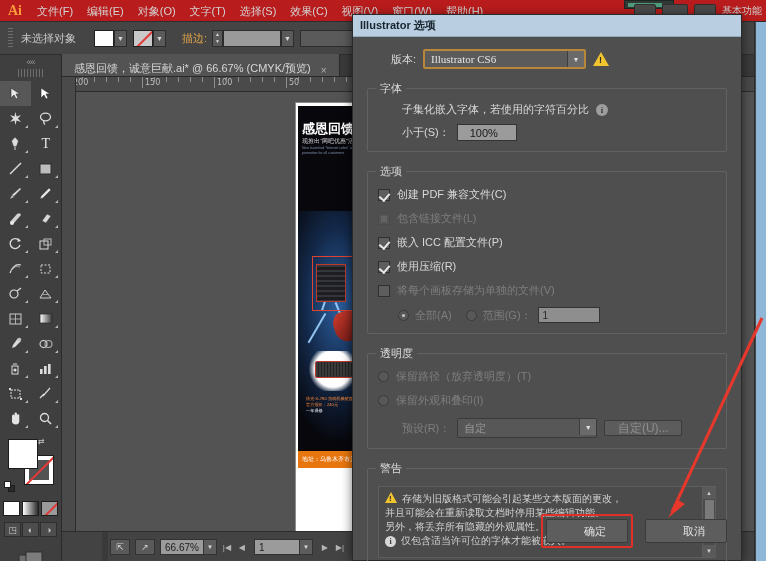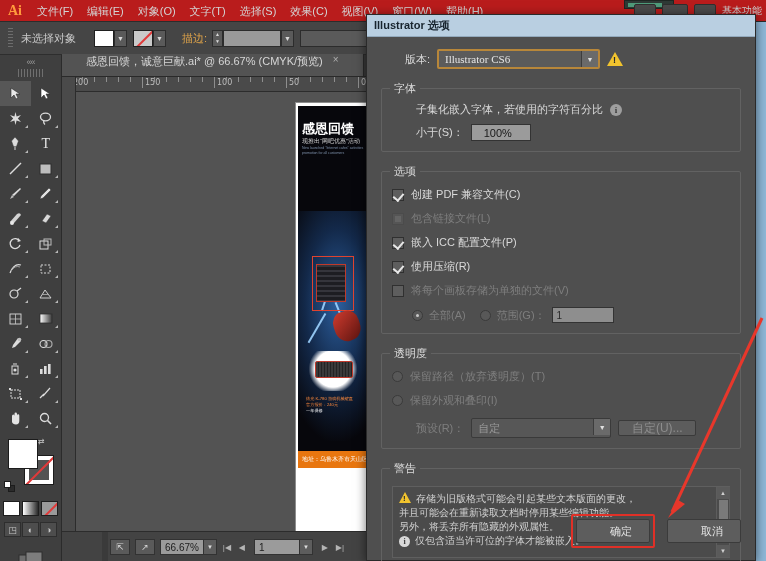--- a/index.html
+++ b/index.html
@@ -80,21 +80,21 @@
   }
 
   
   .tabbar {
     position: absolute; left: 62px; top: 55px; width: 704px; height: 22px;
     background: #3a3a3a; border-bottom: 1px solid #2a2a2a;
     display: flex; align-items: flex-end;
   }
   .doc-tab {
     height: 22px; background: #535353; border-right: 1px solid #2a2a2a;
-    display: flex; align-items: flex-start; padding: 0 24px; gap: 10px;
+    display: flex; align-items: flex-end; padding: 0 12px; gap: 10px;
   }
   .doc-tab .t { color: #d6d6d6; font-size: 11px; white-space: nowrap; }
   .doc-tab .x { color: #b0b0b0; font-size: 10px; }
 
   
   .toolbar {
     position: absolute; left: 0; top: 55px; width: 62px; height: 506px;
     background: #3f3f3f; border-right: 1px solid #2b2b2b;
   }
   .tb-grip {
@@ -301,21 +301,21 @@
     position: absolute; left: 754px; top: 22px; width: 12px; height: 539px;
     background: #4a4a4a; border-left: 1px solid #2c2c2c;
   }
   .blue-edge {
     position: absolute; left: 756px; top: 22px; width: 10px; height: 539px;
     background: #8fb8d8;
   }
 
   
   .dialog {
-    position: absolute; left: 366px; top: 14px; width: 390px; height: 547px;
+    position: absolute; left: 352px; top: 14px; width: 390px; height: 547px;
     background: #4f4f4f; border: 1px solid #2a2a2a;
     box-shadow: 0 2px 10px rgba(0,0,0,.55);
   }
   .dlg-title {
     height: 22px; background: #b9cfe1; border-bottom: 1px solid #93aabd;
     display: flex; align-items: center; padding-left: 7px;
   }
   .dlg-title span { color: #17242e; font-size: 11px; font-weight: bold; }
   .dlg-body { padding: 12px 14px 0 14px; position: relative; height: 525px; }
 
@@ -435,21 +435,21 @@
   .vs-thumb { width: 9px; height: 34px; background: #7a7a7a; margin: 1px 0; }
   .vs-track { flex: 1; }
 
   .dlg-buttons {
     position: absolute; right: 14px; bottom: 14px; display: flex; gap: 12px;
   }
   .btn-ok-wrap {
     border: 2px solid #e03027; padding: 3px; border-radius: 2px;
   }
   .btn {
-    width: 74px; height: 24px; background: #5d5d5d; border: 1px solid #3b3b3b;
+    width: 82px; height: 24px; background: #5d5d5d; border: 1px solid #3b3b3b;
     border-radius: 2px; color: #e4e4e4; font-size: 11px;
     display: flex; align-items: center; justify-content: center; padding-left: 16px;
   }
 
   
   .annot { position: absolute; left: 0; top: 0; width: 766px; height: 561px; pointer-events: none; }
 </style>
 </head>
 <body>
 

